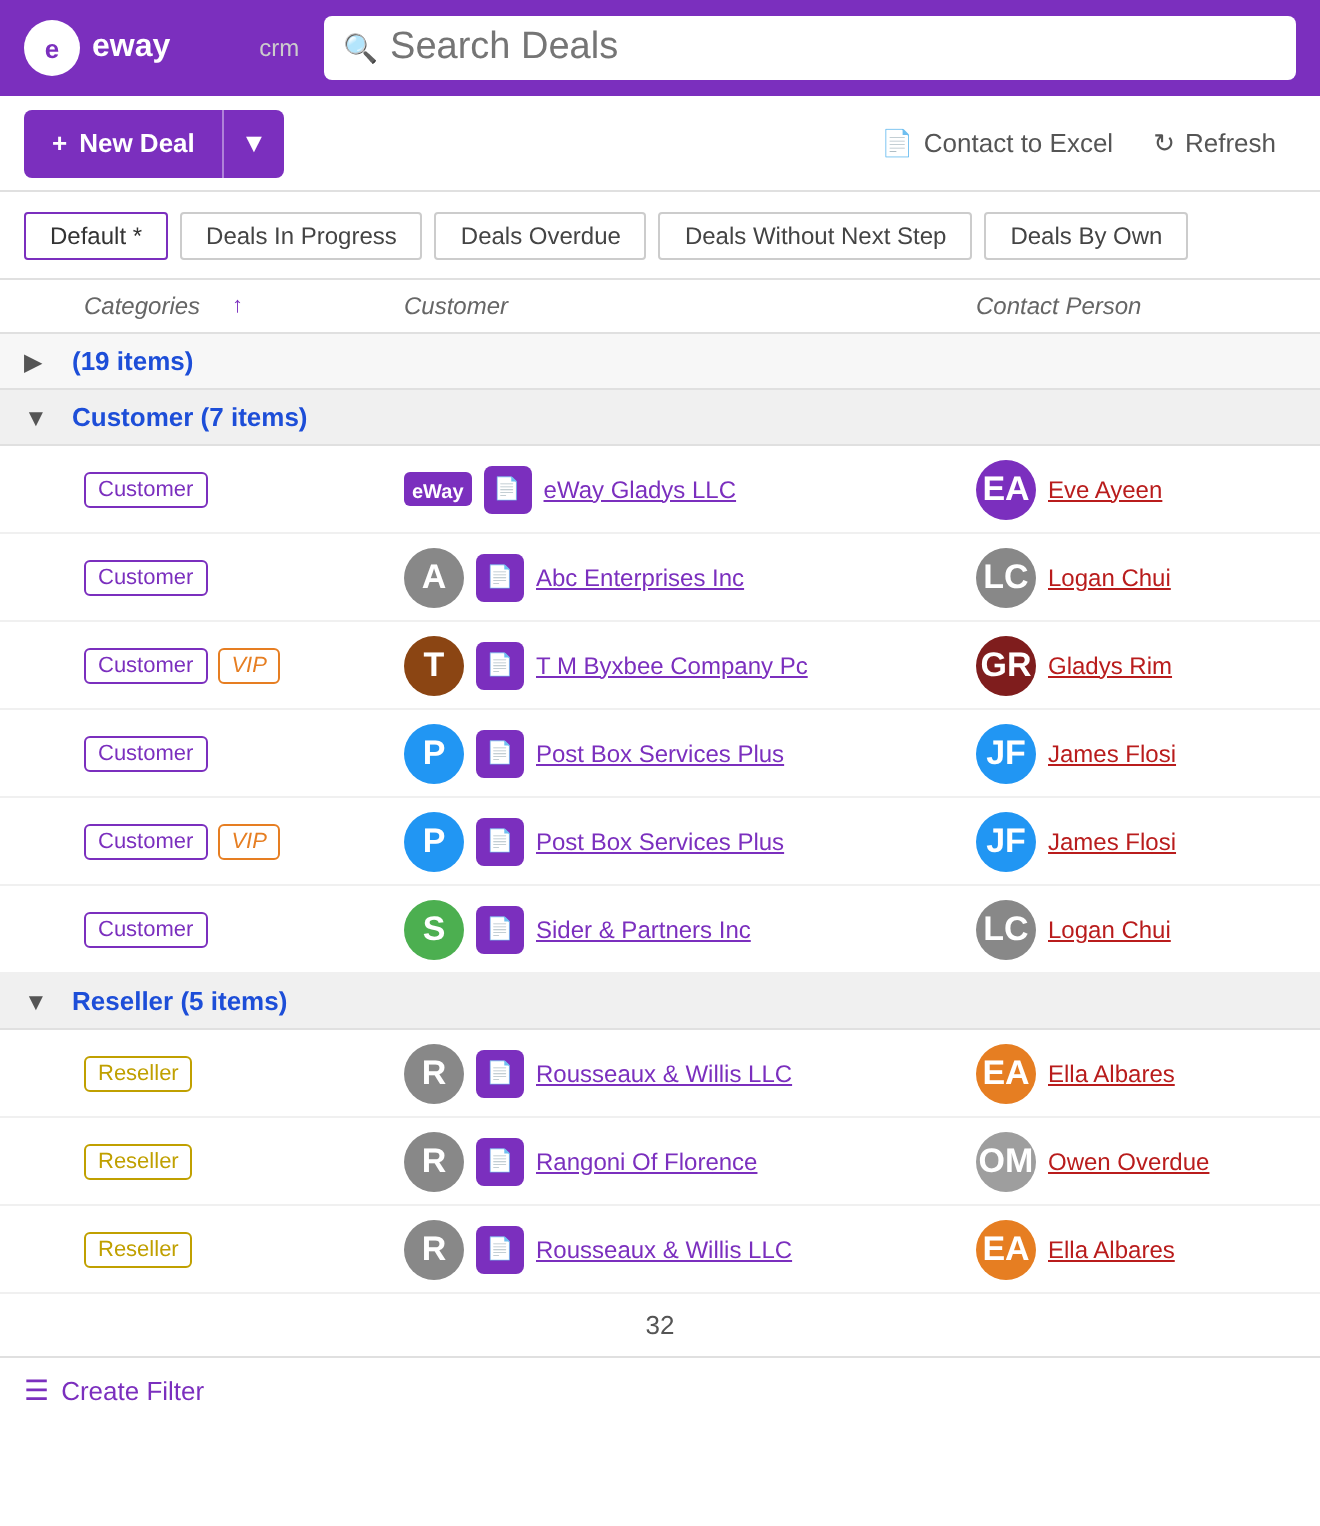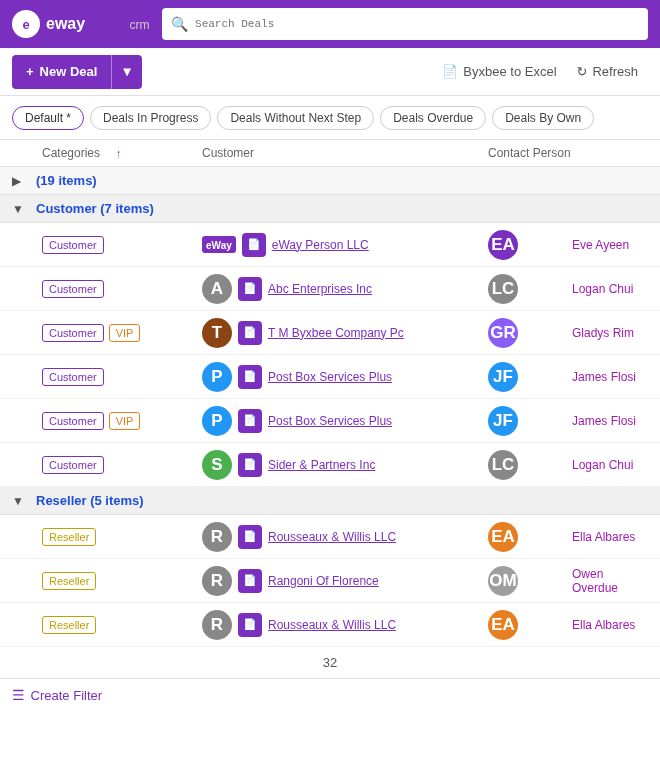--- a/index.html
+++ b/index.html
@@ -5,81 +5,81 @@
     * { box-sizing: border-box; margin: 0; padding: 0; }
     body { font-family: 'Segoe UI', Arial, sans-serif; font-size: 13px; background: #fff; width: 660px; overflow-x: hidden; }
 
     
     .header { background: #7b2fbe; display: flex; align-items: center; padding: 8px 12px; gap: 12px; height: 48px; }
     .logo { display: flex; align-items: center; gap: 6px; }
     .logo-text { color: #fff; font-weight: bold; font-size: 16px; }
     .logo-icon { width: 28px; height: 28px; background: #fff; border-radius: 50%; display: flex; align-items: center; justify-content: center; }
     .logo-icon span { color: #7b2fbe; font-weight: bold; font-size: 13px; }
     .search-bar { flex: 1; background: #fff; border-radius: 4px; display: flex; align-items: center; padding: 5px 10px; gap: 6px; height: 32px; }
-    .search-bar input { border: none; outline: none; width: 100%; font-size: 11px; color: #000000; background: transparent; font-family: Liberation Mono, monospace; }
+    .search-bar input { border: none; outline: none; width: 100%; font-size: 19px; color: #000000; background: transparent; }
     .search-icon-svg { color: #999; font-size: 14px; }
 
     
     .toolbar { display: flex; align-items: center; padding: 10px 12px; gap: 0; border-bottom: 1px solid #e0e0e0; height: 48px; }
     .btn-new-deal { background: #7b2fbe; color: #fff; border: none; border-radius: 4px 0 0 4px; padding: 8px 14px; font-size: 13px; font-weight: 600; cursor: pointer; display: flex; align-items: center; gap: 6px; height: 34px; }
     .btn-dropdown { background: #7b2fbe; color: #fff; border: none; border-left: 1px solid rgba(255,255,255,0.4); border-radius: 0 4px 4px 0; padding: 0 8px; cursor: pointer; height: 34px; display: flex; align-items: center; }
     .toolbar-sep { flex: 1; }
     .toolbar-btn { background: none; border: none; color: #555; cursor: pointer; display: flex; align-items: center; gap: 5px; font-size: 13px; padding: 6px 10px; }
 
     
     .tabs { display: flex; align-items: center; padding: 6px 12px; gap: 6px; border-bottom: 1px solid #e0e0e0; overflow-x: auto; white-space: nowrap; height: 44px; }
-    .tab { border: 1px solid #ccc; border-radius: 12px; padding: 4px 12px; font-size: 12px; cursor: pointer; background: #fff; color: #444; white-space: nowrap; }
+    .tab { border: 1px solid #ccc; border-radius: 2px; padding: 4px 12px; font-size: 12px; cursor: pointer; background: #fff; color: #444; white-space: nowrap; }
     .tab.active { background: #fff; border-color: #7b2fbe; color: #333; font-weight: 500; }
 
     
     .table-header { display: grid; grid-template-columns: 30px 160px 1fr 160px; align-items: center; padding: 6px 12px; border-bottom: 1px solid #e0e0e0; background: #fff; }
-    .col-label { font-size: 12px; color: #666; display: flex; align-items: center; gap: 16px; }
+    .col-label { font-size: 12px; color: #666; display: flex; align-items: center; gap: 16px; font-style: italic; }
     .sort-arrow { color: #7b2fbe; font-size: 11px; }
 
     
     .group-row { display: flex; align-items: center; padding: 6px 12px; background: #f0f0f0; border-bottom: 1px solid #e0e0e0; cursor: pointer; gap: 8px; }
     .group-row.top-level { background: #f7f7f7; }
     .group-label { font-size: 13px; font-weight: 600; color: #1d4ed8; }
     .chevron { font-size: 12px; color: #555; width: 16px; }
 
     
     .data-row { display: grid; grid-template-columns: 30px 160px 1fr 160px; align-items: center; padding: 5px 12px; border-bottom: 1px solid #f0f0f0; min-height: 44px; }
 
     .badge { border-radius: 3px; padding: 2px 6px; font-size: 11px; font-weight: 500; margin-right: 3px; }
     .badge.customer { background: #fff; border: 1px solid #7b2fbe; color: #7b2fbe; }
-    .badge.vip { background: #fff; border: 1px solid #e67e22; color: #e67e22; }
+    .badge.vip { background: #fff; border: 1px solid #e67e22; color: #e67e22; font-style: italic; }
     .badge.reseller { background: #fff; border: 1px solid #c0a000; color: #c0a000; }
 
     .cell-badges { display: flex; align-items: center; gap: 2px; flex-wrap: wrap; }
 
     .avatar { width: 30px; height: 30px; border-radius: 50%; background: #ddd; display: flex; align-items: center; justify-content: center; font-size: 17px; font-weight: 600; color: #fff; overflow: hidden; flex-shrink: 0; }
     .company-cell { display: flex; align-items: center; gap: 6px; }
     .company-icon { width: 24px; height: 24px; background: #7b2fbe; border-radius: 4px; display: flex; align-items: center; justify-content: center; flex-shrink: 0; }
     .company-icon span { color: #fff; font-size: 11px; }
     .company-link { color: #7b2fbe; text-decoration: underline; cursor: pointer; font-size: 12px; }
     .contact-cell { display: flex; align-items: center; gap: 6px; }
-    .contact-link { color: #a21caf; cursor: pointer; font-size: 12px; margin-left: 48px; }
+    .contact-link { color: #b91c1c; text-decoration: underline; cursor: pointer; font-size: 12px; }
 
     
     .eway-logo { display: flex; align-items: center; gap: 2px; }
     .eway-logo-box { background: #7b2fbe; border-radius: 3px; padding: 1px 4px; }
     .eway-logo-box span { color: #fff; font-size: 10px; font-weight: bold; }
 
     
     .pagination { padding: 8px 0; text-align: center; color: #555; font-size: 13px; }
 
     
     .footer { padding: 8px 12px; display: flex; align-items: center; gap: 6px; color: #7b2fbe; cursor: pointer; font-size: 13px; border-top: 1px solid #e0e0e0; }
     .filter-icon { font-size: 14px; }
 
     
     .av-purple { background: #7b2fbe; }
     .av-gray { background: #888; }
     .av-brown { background: #8B4513; }
-    .av-teal { background: #8b5cf6; }
+    .av-teal { background: #7f1d1d; }
     .av-orange { background: #e67e22; }
     .av-blue { background: #2196F3; }
     .av-green { background: #4CAF50; }
   </style>
 </head>
 <body>
 
 <div class="header">
   <div class="logo">
     <div class="logo-icon">
@@ -100,33 +100,33 @@
   <button class="btn-new-deal">
     <span>+</span>
     <span>New Deal</span>
   </button>
   <button class="btn-dropdown">
     <span>▼</span>
   </button>
   <div class="toolbar-sep"></div>
   <button class="toolbar-btn">
     <span>📄</span>
-    <span>Byxbee to Excel</span>
+    <span>Contact to Excel</span>
   </button>
   <button class="toolbar-btn">
     <span>↻</span>
     <span>Refresh</span>
   </button>
 </div>
 
 <div class="tabs">
   <div class="tab active">Default *</div>
   <div class="tab">Deals In Progress</div>
+  <div class="tab">Deals Overdue</div>
   <div class="tab">Deals Without Next Step</div>
-  <div class="tab">Deals Overdue</div>
   <div class="tab">Deals By Own</div>
 </div>
 
 <div class="table-header">
   <div></div>
   <div class="col-label">
     <span>Categories</span>
     <span class="sort-arrow">↑</span>
   </div>
   <div class="col-label">
@@ -152,21 +152,21 @@
   <div class="cell-badges">
     <span class="badge customer">Customer</span>
   </div>
   <div class="company-cell">
     <div class="eway-logo">
       <div class="eway-logo-box"><span>eWay</span></div>
     </div>
     <div class="company-icon">
         <span>📄</span>
       </div>
-    <span class="company-link">eWay Person LLC</span>
+    <span class="company-link">eWay Gladys LLC</span>
   </div>
   <div class="contact-cell">
     <div class="avatar av-purple">EA</div>
     <span class="contact-link">Eve Ayeen</span>
   </div>
 </div>
 
 <div class="data-row">
   <div></div>
   <div class="cell-badges">

